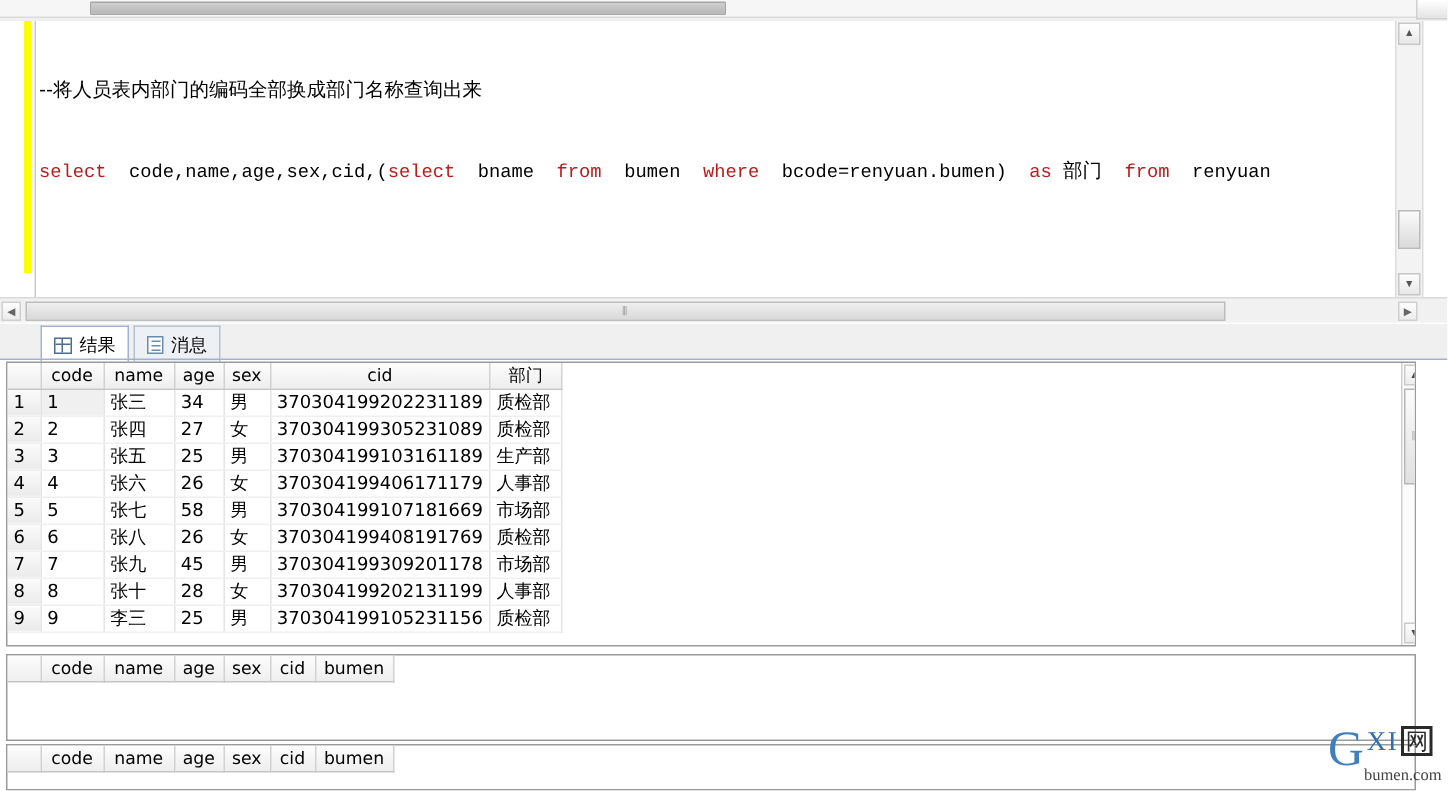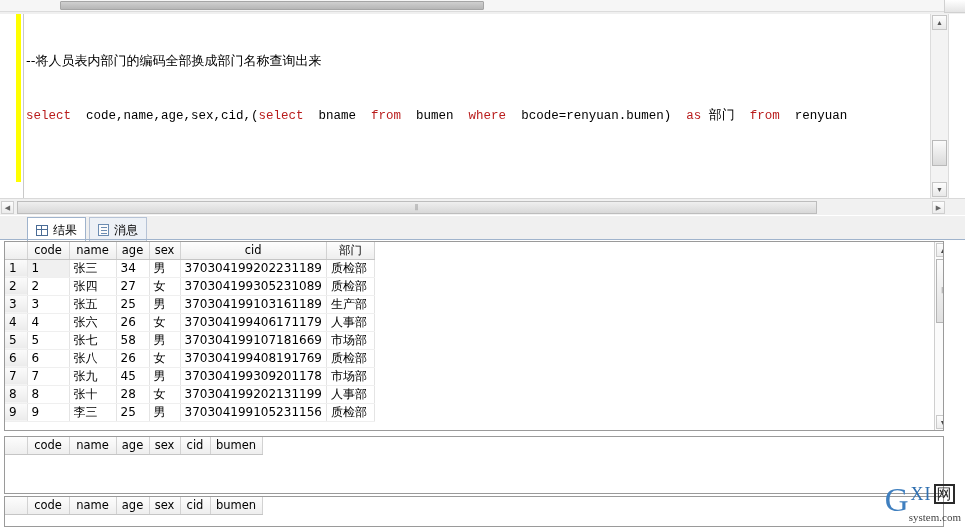--- a/index.html
+++ b/index.html
@@ -423,17 +423,17 @@
     </table>
   </div>
 
   <div class="wm">
     <div class="wm-col">
       <div class="wm-row">
         <span class="g">G</span>
         <span class="xi">XI</span>
         <span class="net">网</span>
       </div>
-      <span class="dom" style="margin-left:24px;margin-top:-6px">system.com</span>
+      <span class="dom" style="margin-left:24px;margin-top:-6px">bumen.com</span>
     </div>
   </div>
 
 </div>
 
 </body></html>

